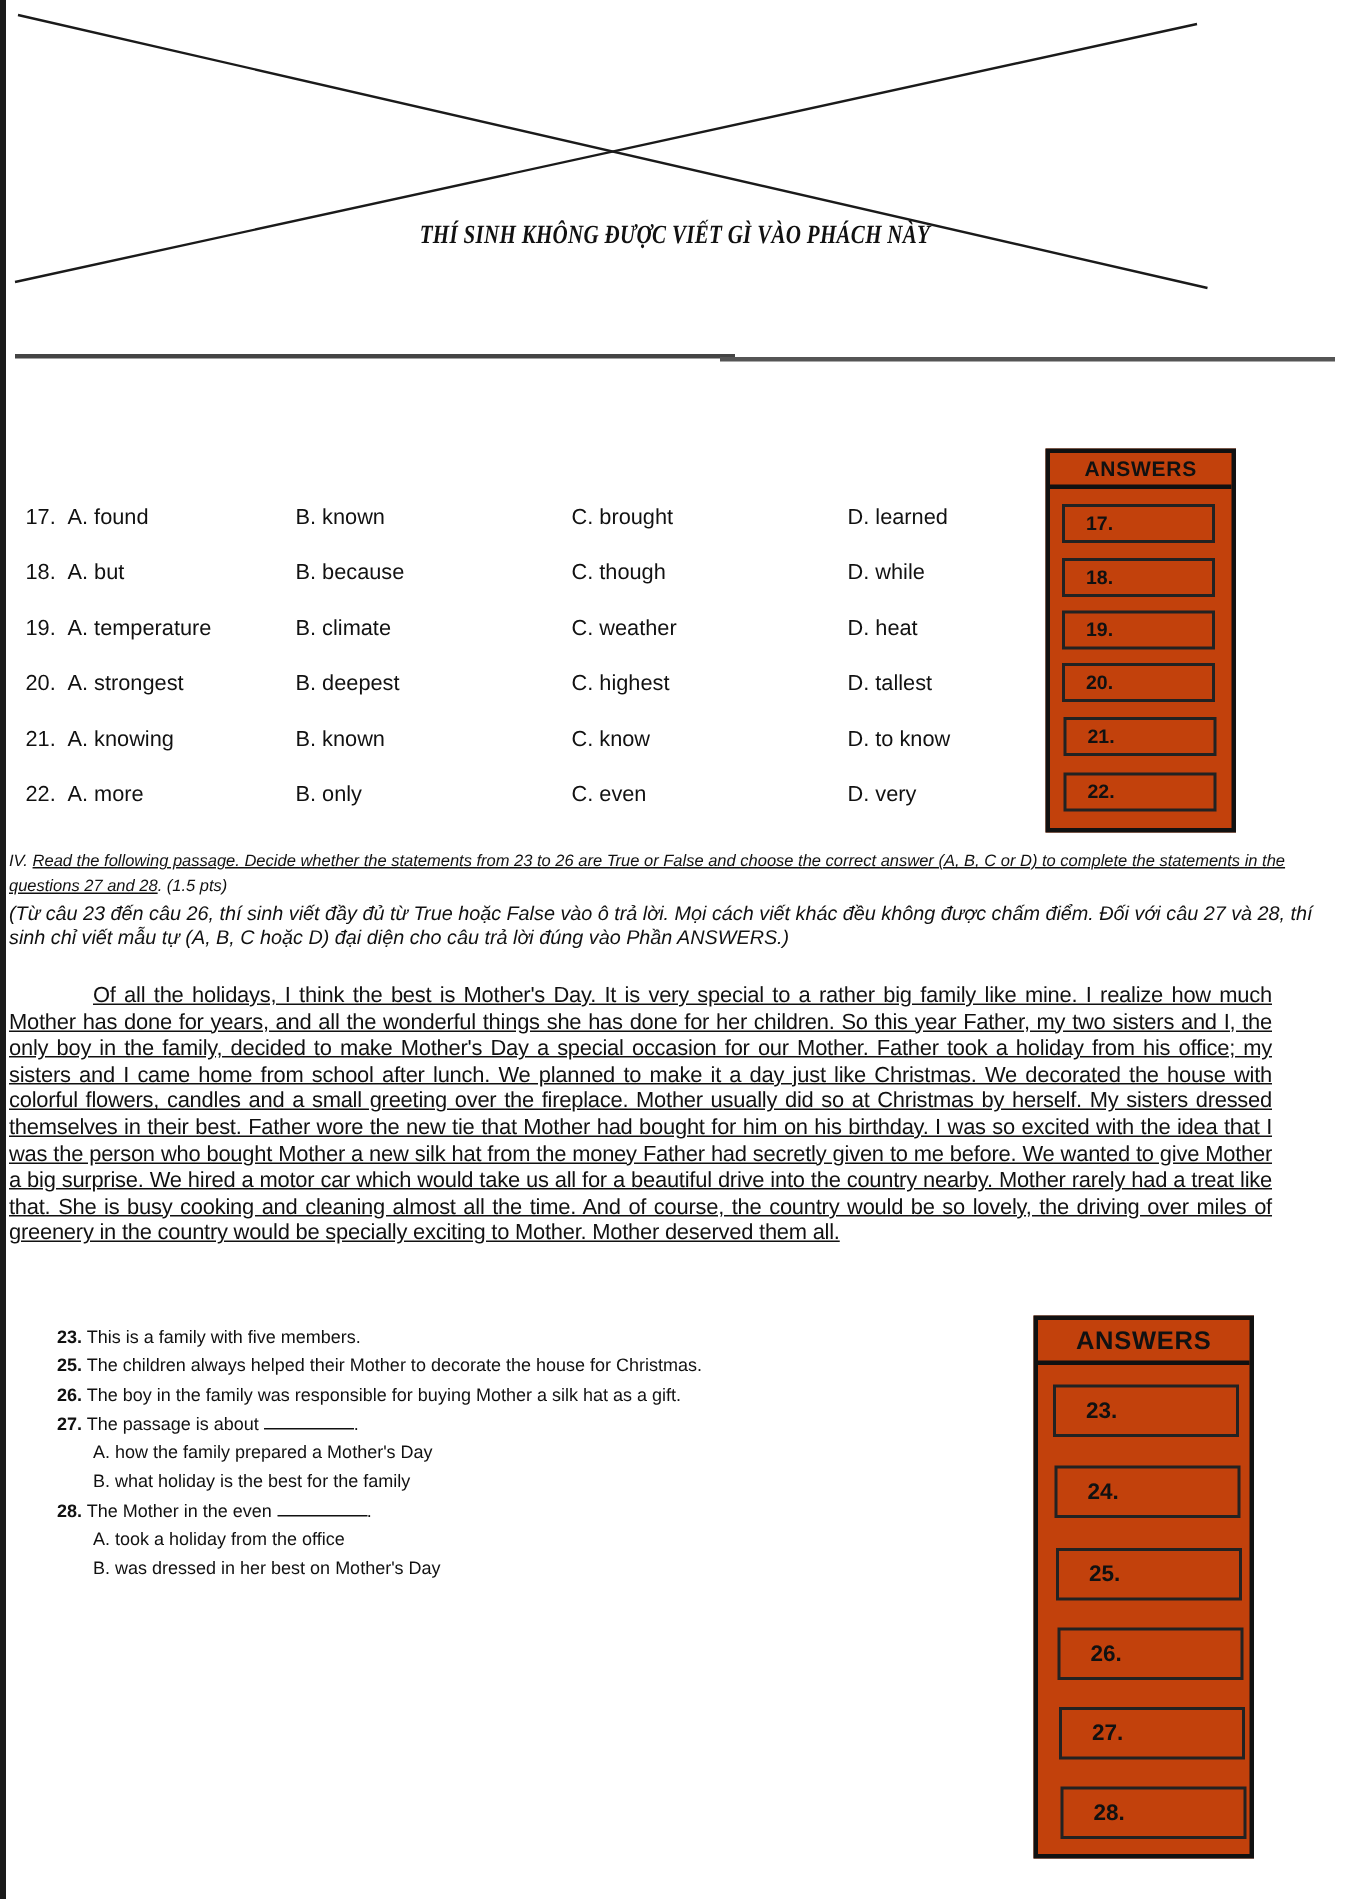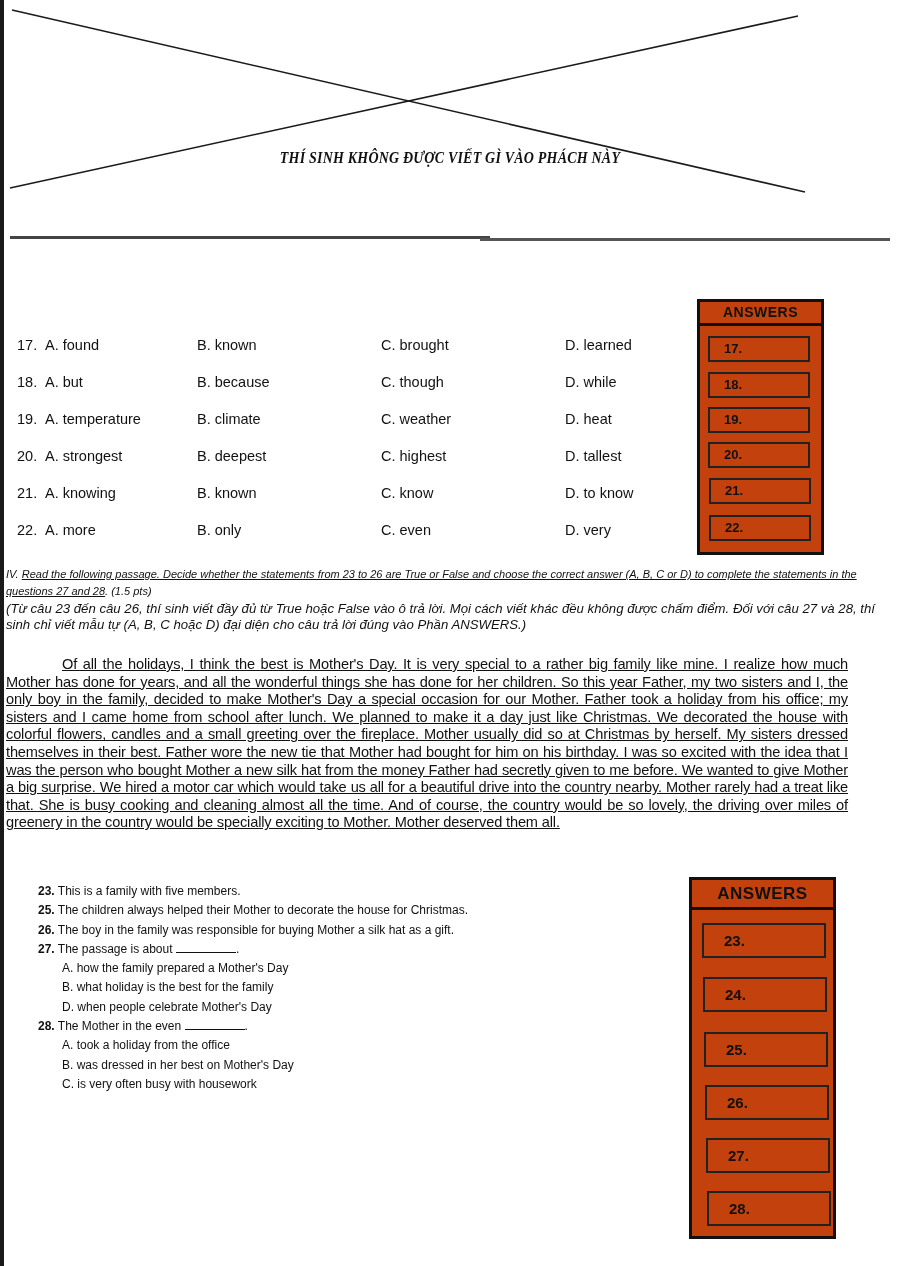--- a/index.html
+++ b/index.html
@@ -140,25 +140,23 @@
   <p>Of all the holidays, I think the best is Mother's Day. It is very special to a rather big family like mine. I realize how much Mother has done for years, and all the wonderful things she has done for her children. So this year Father, my two sisters and I, the only boy in the family, decided to make Mother's Day a special occasion for our Mother. Father took a holiday from his office; my sisters and I came home from school after lunch. We planned to make it a day just like Christmas. We decorated the house with colorful flowers, candles and a small greeting over the fireplace. Mother usually did so at Christmas by herself. My sisters dressed themselves in their best. Father wore the new tie that Mother had bought for him on his birthday. I was so excited with the idea that I was the person who bought Mother a new silk hat from the money Father had secretly given to me before. We wanted to give Mother a big surprise. We hired a motor car which would take us all for a beautiful drive into the country nearby. Mother rarely had a treat like that. She is busy cooking and cleaning almost all the time. And of course, the country would be so lovely, the driving over miles of greenery in the country would be specially exciting to Mother. Mother deserved them all.</p>
 </div>
 
 <div class="q-list">
   <div class="q-item"><span class="qn">23.</span><span> This is a family with five members.</span></div>
   <div class="q-item"><span class="qn">25.</span><span> The children always helped their Mother to decorate the house for Christmas.</span></div>
   <div class="q-item"><span class="qn">26.</span><span> The boy in the family was responsible for buying Mother a silk hat as a gift.</span></div>
   <div class="q-item"><span class="qn">27.</span><span> The passage is about </span><span class="blank"></span>.</div>
   <div class="opt">A. how the family prepared a Mother's Day</div>
   <div class="opt">B. what holiday is the best for the family</div>
-  <div class="opt">D. when people celebrate Mother's Day</div>
   <div class="q-item"><span class="qn">28.</span><span> The Mother in the even </span><span class="blank"></span>.</div>
   <div class="opt">A. took a holiday from the office</div>
   <div class="opt">B. was dressed in her best on Mother's Day</div>
-  <div class="opt">C. is very often busy with housework</div>
 </div>
 
 <div class="ans-panel" style="left:689px; top:877px; width:141px; height:356px;">
   <div class="ans-title" style="font-size:17px; height:27px; line-height:27px;">ANSWERS</div>
   <div class="ans-box" style="left:10px; top:43px; width:124px; height:35px; line-height:31px; padding-left:20px; font-size:15px;">
     <span>23.</span></div>
   <div class="ans-box" style="left:11px; top:97px; width:124px; height:35px; line-height:31px; padding-left:20px; font-size:15px;">
     <span>24.</span></div>
   <div class="ans-box" style="left:12px; top:152px; width:124px; height:35px; line-height:31px; padding-left:20px; font-size:15px;">
     <span>25.</span></div>

